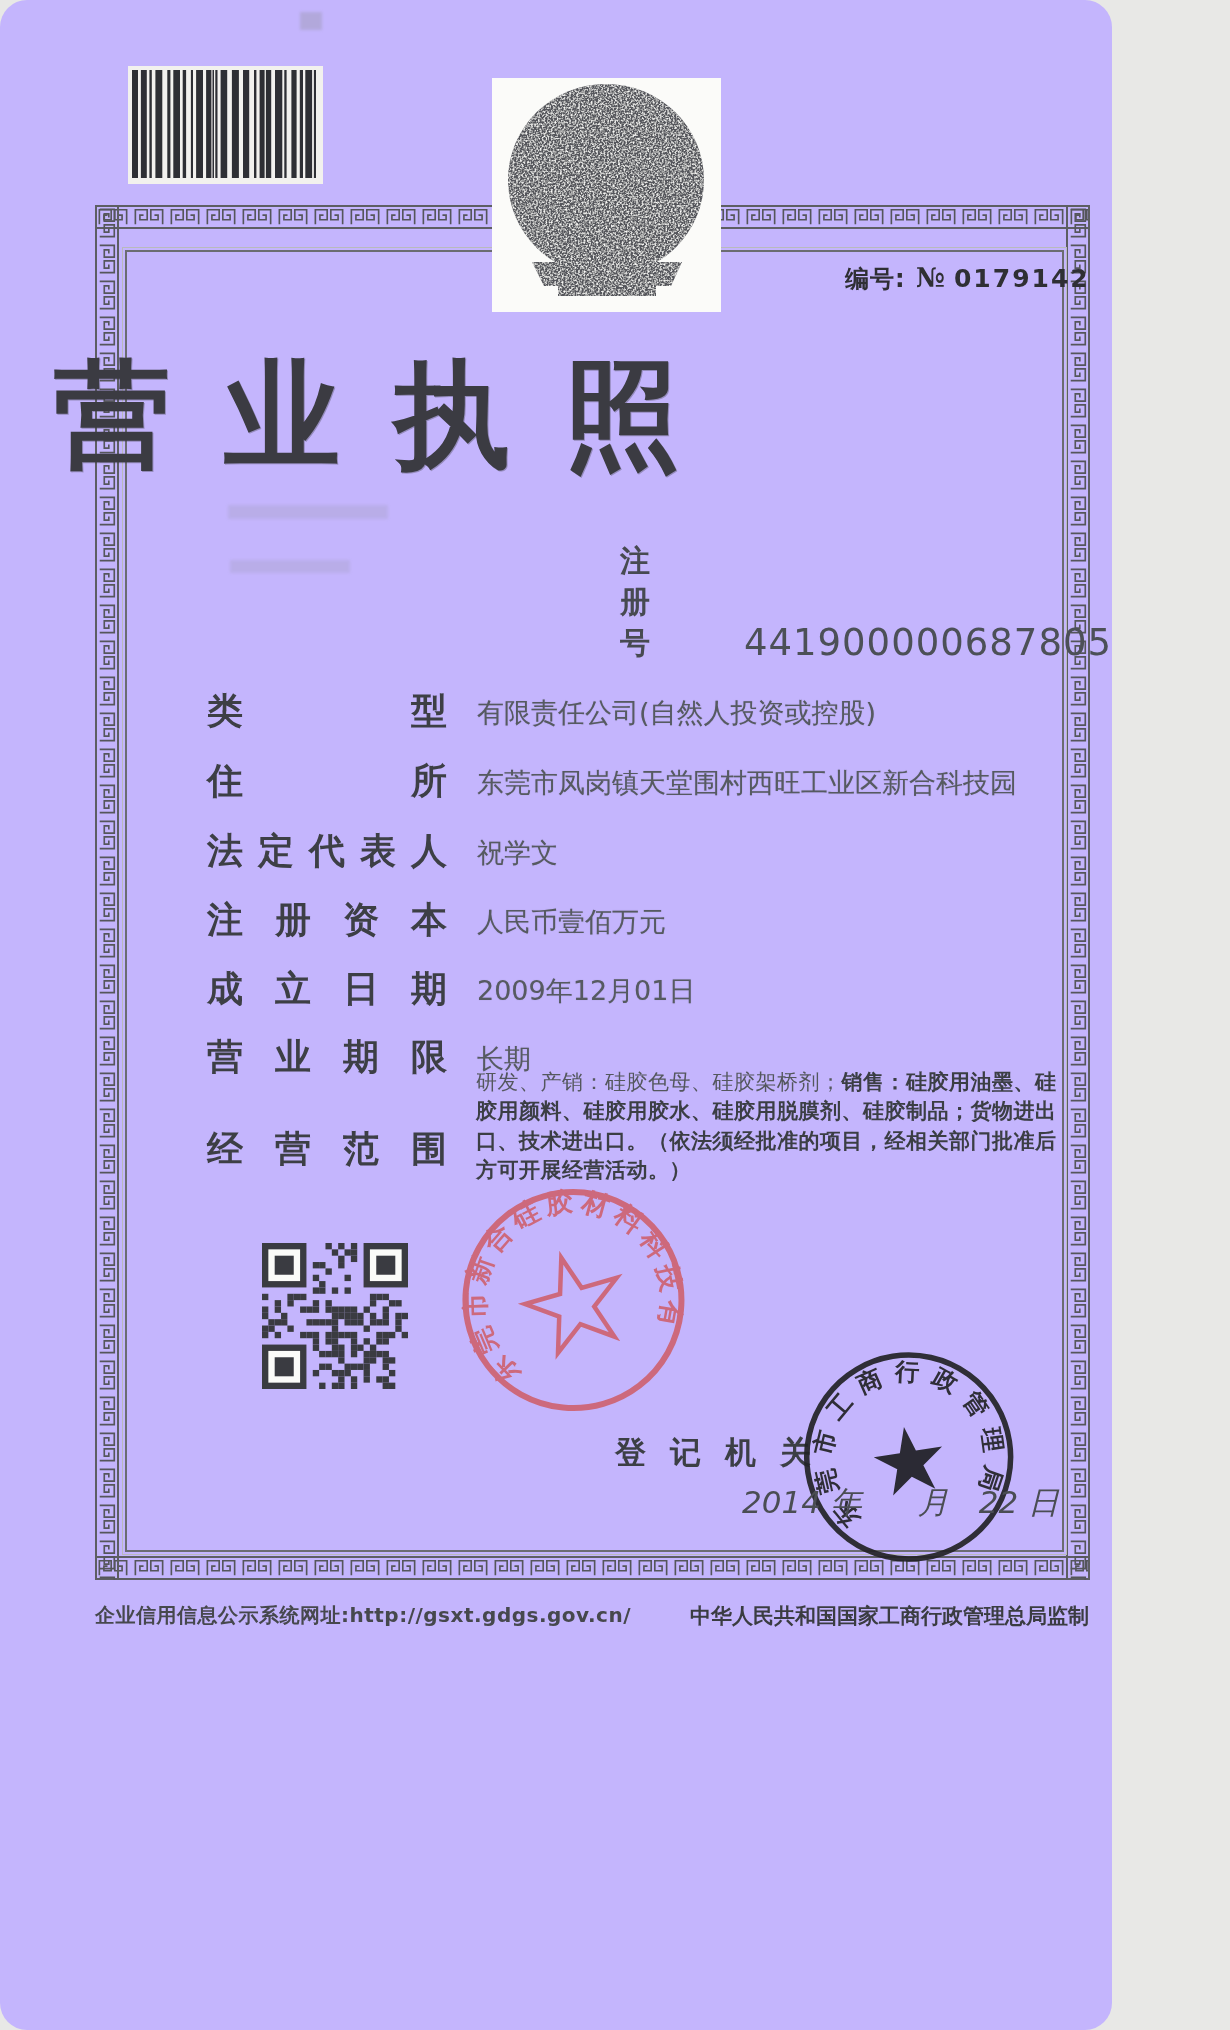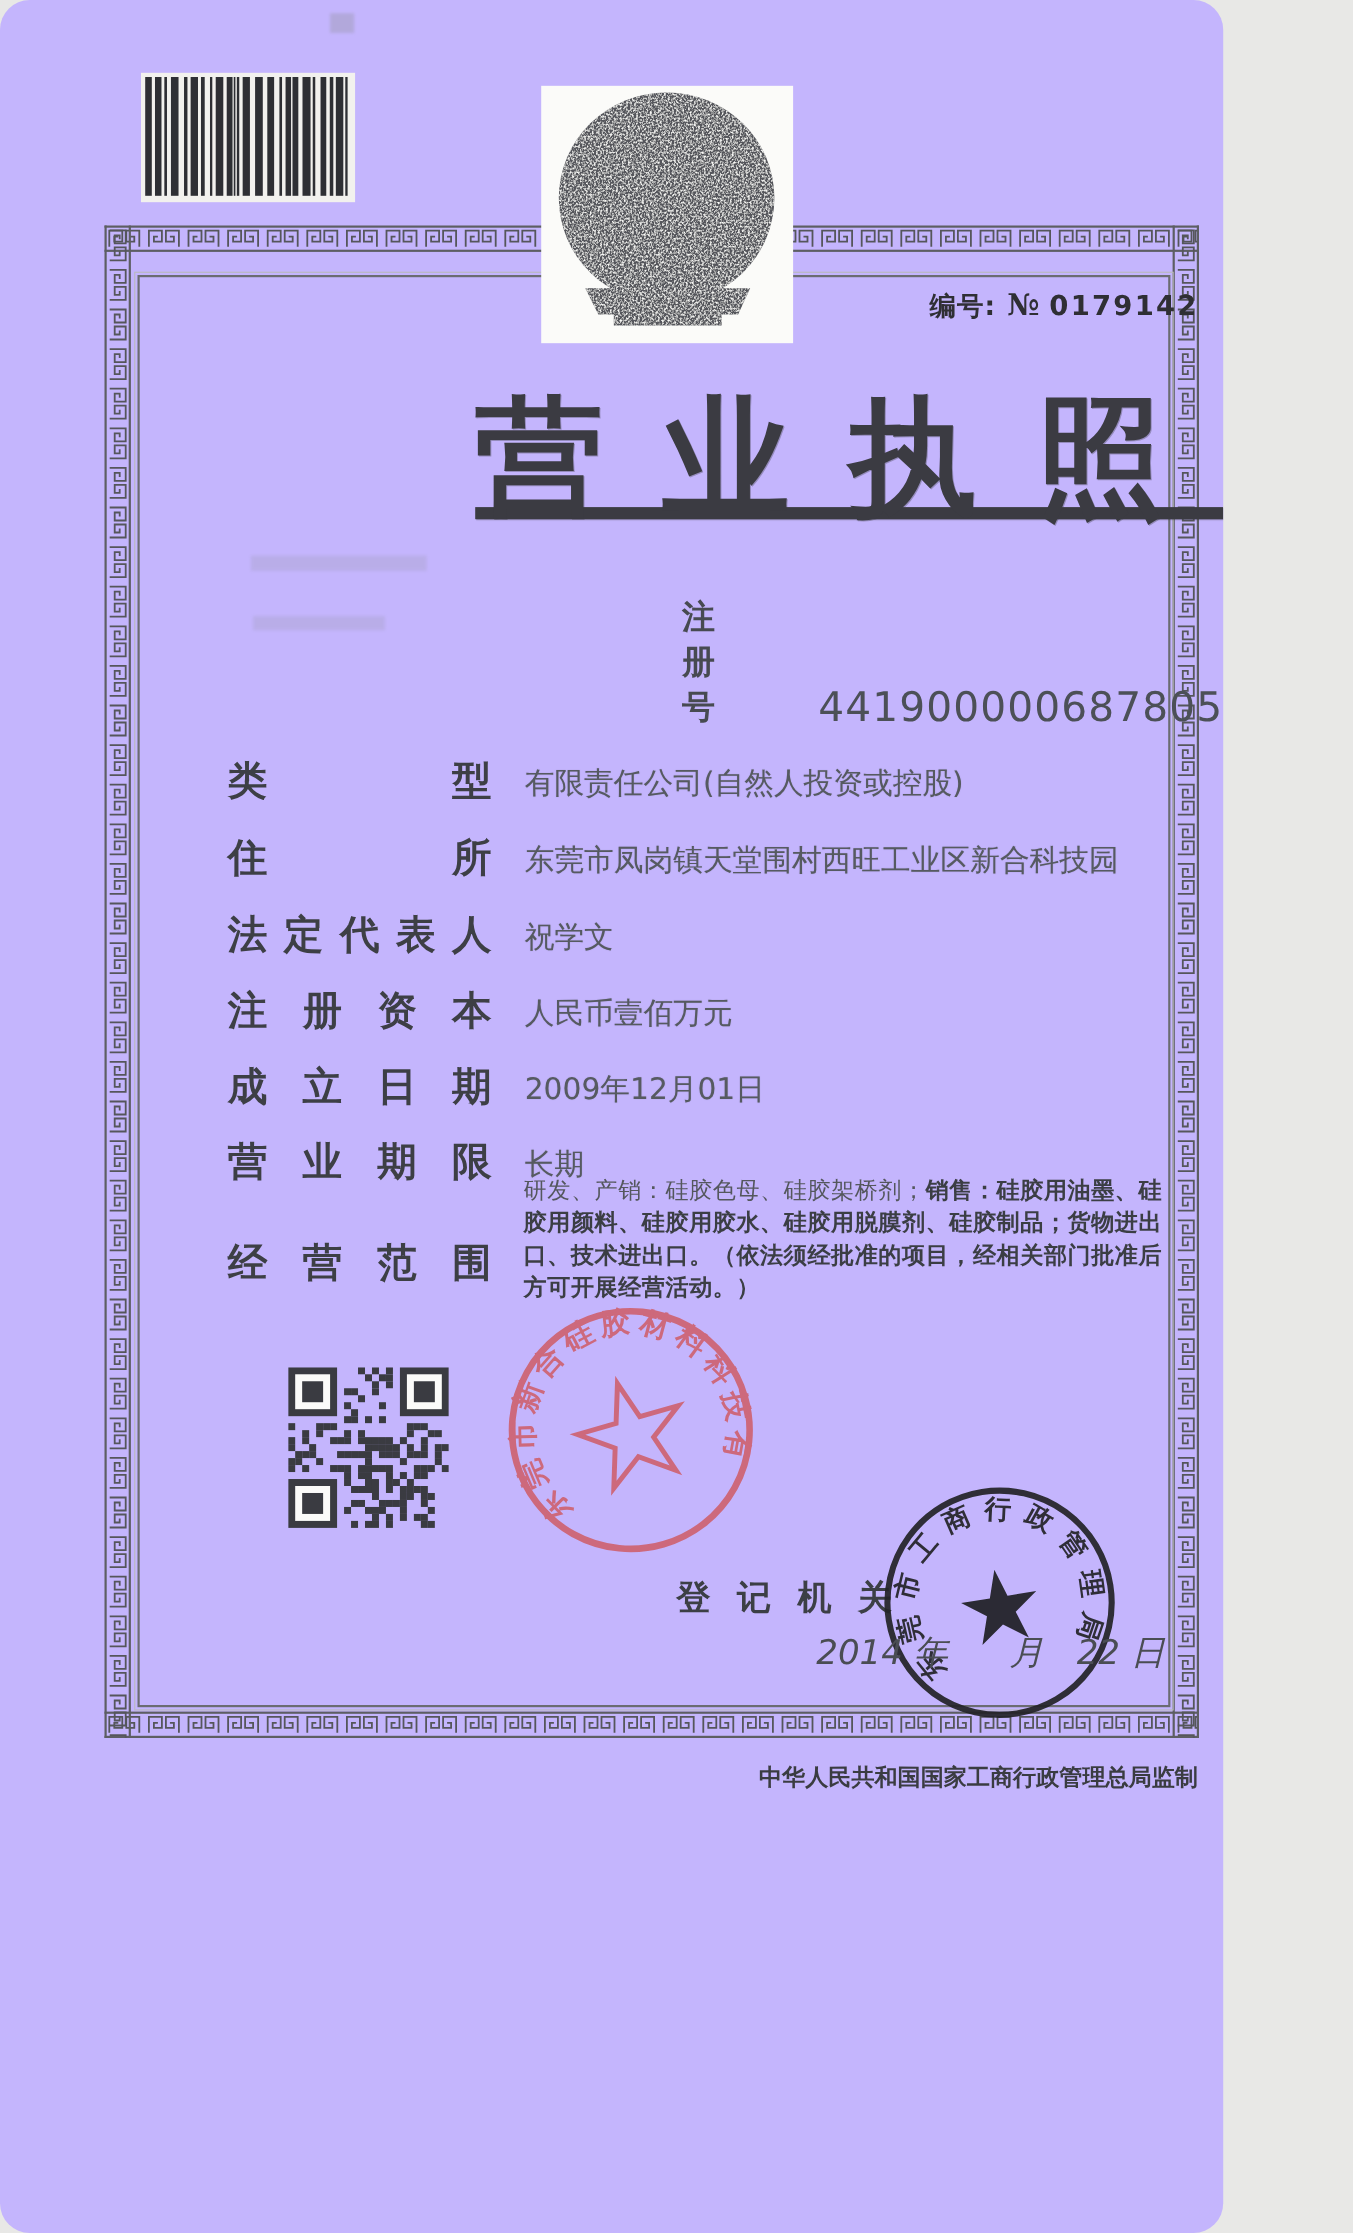--- a/index.html
+++ b/index.html
@@ -16,23 +16,23 @@
   .inner-frame{position:absolute;left:125px;top:250px;width:935px;height:1298px;
                border:2px solid #6b6c71;outline:1px solid #b9babc;outline-offset:2px;z-index:1;}
   
   .barcode{position:absolute;left:128px;top:66px;z-index:2;}
   .emblem-wrap{position:absolute;left:492px;top:78px;background:#fbfbf9;padding:4px 12px;z-index:2;}
   .serial{position:absolute;left:845px;top:262px;z-index:3;font-weight:700;color:#2f2f34;
           font-size:24px;letter-spacing:1px;}
   .serial .no-sym{font-family:"DejaVu Serif",serif;font-weight:900;font-size:27px;margin:0 8px 0 10px;}
   .serial .digits{font-size:25px;letter-spacing:2px;}
   
-  .license-title{position:absolute;left:0;right:0;top:338px;text-align:right;z-index:3;
+  .license-title{position:absolute;left:0;right:0;top:338px;text-align:left;z-index:3;
     font-size:116px;font-weight:900;letter-spacing:54px;text-indent:54px;color:#3b3b42;
-    text-shadow:1px 1px 0 rgba(59,59,66,.35);text-decoration:underline;}
+    text-shadow:1px 1px 0 rgba(59,59,66,.35);}
   
   .regno-row{position:absolute;left:620px;top:541px;z-index:3;display:flex;align-items:flex-end;}
   .regno-label{font-size:30px;letter-spacing:14px;color:#474a51;font-weight:600;}
   .regno-num{font-size:37px;letter-spacing:1px;color:#4c5057;margin-left:18px;}
   
   .frow{position:absolute;left:207px;display:flex;align-items:flex-start;z-index:3;}
   .flabel{width:240px;font-size:36px;font-weight:600;color:#3d3f45;line-height:1.15;
           text-align:justify;text-align-last:justify;}
   .fvalue{margin-left:30px;font-size:27px;color:#565a61;padding-top:6px;line-height:1.25;
           text-shadow:0 0 1px rgba(86,90,97,.35);white-space:nowrap;}
@@ -884,19 +884,20 @@
       <text font-size="24" letter-spacing="11" fill="#232327" font-weight="700"><textPath href="#stamparc" startOffset="2">东莞市工商行政管理局</textPath></text>
     </svg>
   </div>
 
   <div class="date-line">
     <span class="d-year">2014 年</span>
     <span class="d-month">月</span>
     <span class="d-day">22 日</span>
   </div>
 
+  <div class="footer-left">企业信用信息公示系统网址:http://gsxt.gdgs.gov.cn/</div>
   <div class="footer-right">中华人民共和国国家工商行政管理总局监制</div>
 
   <div class="smudge" style="left:228px;top:505px;width:160px;height:14px"></div>
   <div class="smudge" style="left:230px;top:560px;width:120px;height:13px"></div>
   <div class="smudge" style="left:300px;top:12px;width:22px;height:18px;opacity:.3"></div>
 
 </div>
 
 </body></html>

